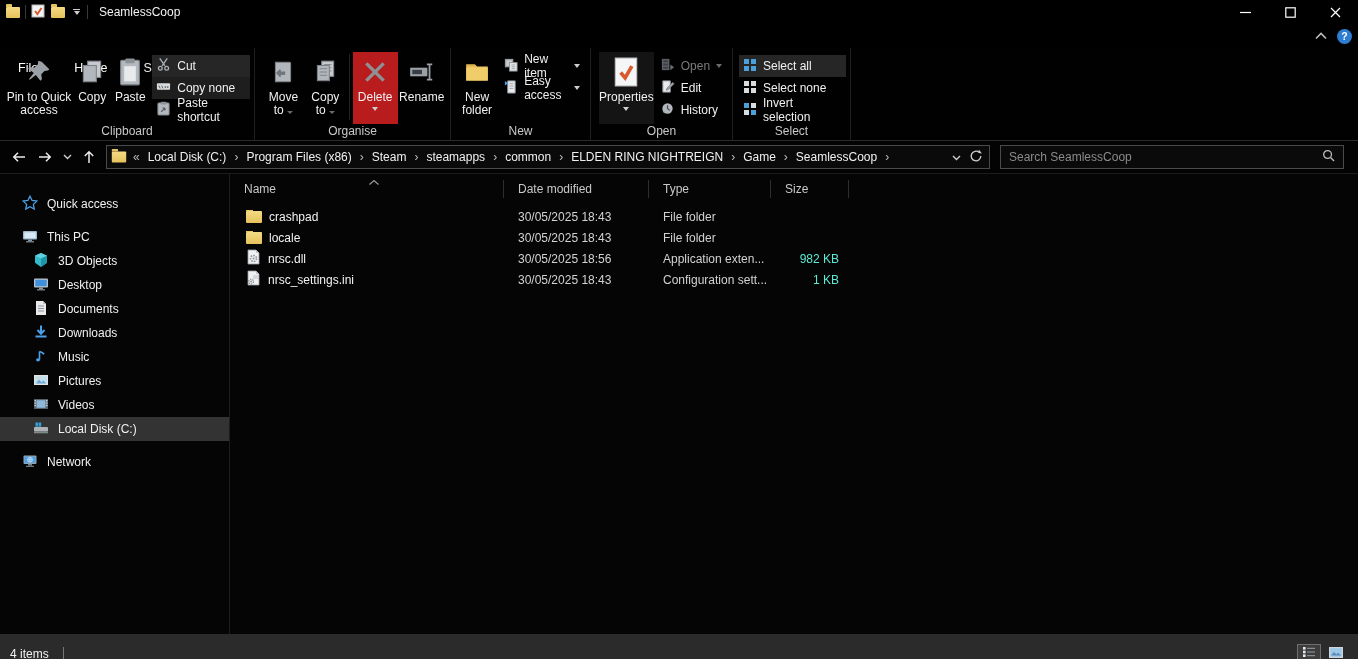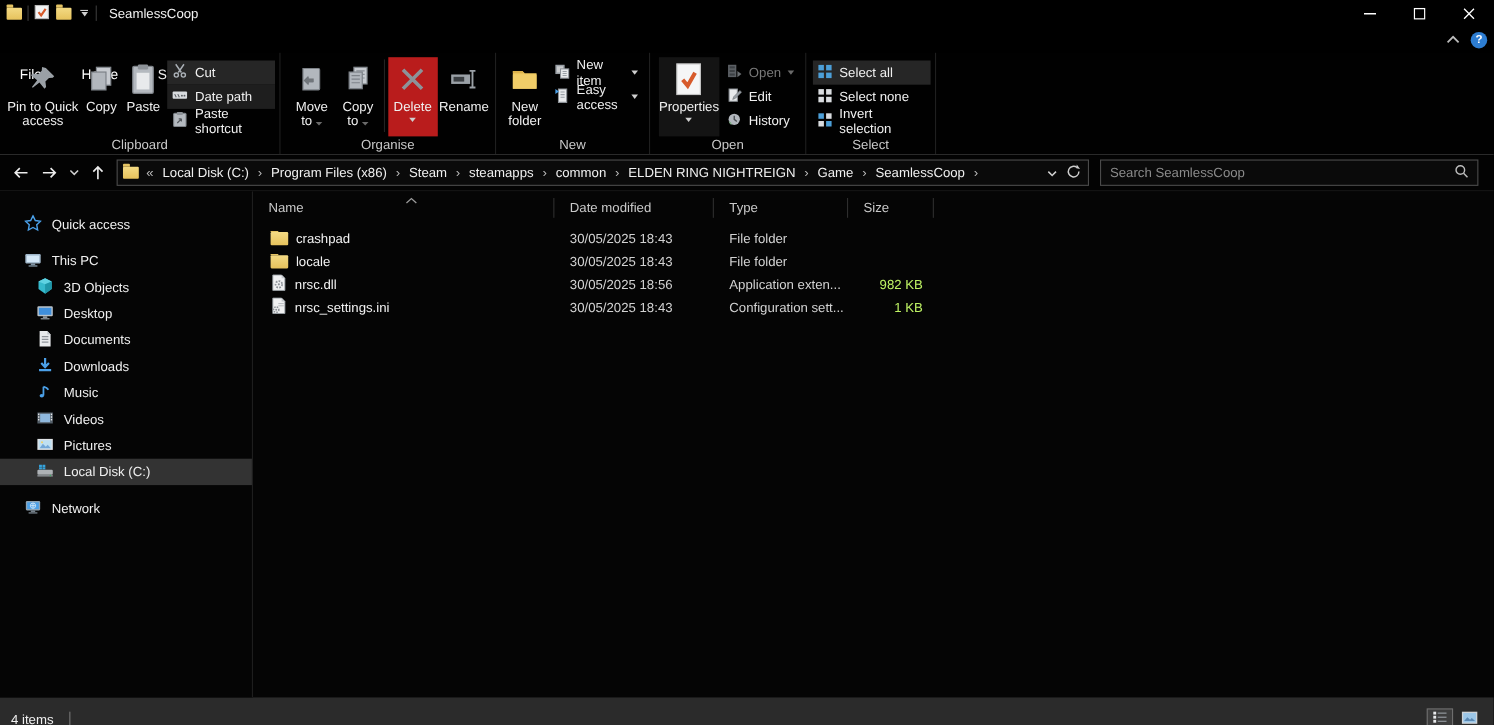--- a/index.html
+++ b/index.html
@@ -76,21 +76,21 @@
   .hc-date { width:145px; }
   .hc-type { width:122px; }
   .hc-size { width:78px; justify-content:flex-start; }
   .sortcaret { position:absolute; top:-1px; left:138px; }
   .lv-rows { padding-top:4px; }
   .lv-row { display:flex; align-items:center; height:21px; font-size:12px; }
   .cell { overflow:hidden; white-space:nowrap; }
   .c-name { width:274px; display:flex; align-items:center; gap:7px; padding-left:16px; color:#f2f2f2; }
   .c-date { width:145px; color:#d2d2d2; padding-left:14px; }
   .c-type { width:122px; color:#d2d2d2; padding-left:14px; }
-  .c-size { width:78px; color:#bef264; text-align:right; padding-right:10px; }
+  .c-size { width:78px; color:#5eead4; text-align:right; padding-right:10px; }
 
   
   .statusbar { height:39px; background:#2b2b2b; display:flex; align-items:center; padding:0 10px; }
   .st-sep { width:1px; height:14px; background:#777; margin-left:14px; }
   .st-right { margin-left:auto; display:flex; gap:3px; }
   .viewbtn { width:24px; height:19px; display:flex; align-items:center; justify-content:center; }
   .viewbtn.selected { background:#3d3d3d; border:1px solid #6e6e6e; }
 
   
   .folder16 { width:16px; height:12px; background:linear-gradient(#f3da84,#e6c25c); border-radius:1px; position:relative; }
@@ -200,21 +200,21 @@
         </div>
         <div class="sbtn boxed">
           <span>
             <svg width="15" height="15" viewBox="0 0 16 16">
                 <rect x="1" y="4.5" width="14" height="7" rx="1" fill="#d8dbde"></rect>
                 <path d="M3 7l1.5 3M6 7l1.5 3" stroke="#55595e" stroke-width="1"></path>
                 <circle cx="10" cy="8.5" r=".9" fill="#55595e"></circle>
                 <circle cx="12.5" cy="8.5" r=".9" fill="#55595e"></circle>
               </svg>
           </span>
-          <span>Date path</span>
+          <span>Copy none</span>
         </div>
         <div class="sbtn">
           <span>
             <svg width="15" height="15" viewBox="0 0 16 16">
                 <rect x="2" y="2" width="12" height="13" rx="1" fill="#b4b9bf" stroke="#7d8288"></rect>
                 <rect x="5" y="0.8" width="6" height="3" rx="1" fill="#8d9298"></rect>
                 <path d="M5 11l4-4M9 7v3M9 7H6" stroke="#4f5archive3" stroke-width="0"></path>
                 <path d="M5.5 11.5L9.5 7.5M9.5 7.5v2.6M9.5 7.5H6.9" stroke="#53575c" stroke-width="1.2" fill="none"></path>
               </svg>
           </span>
@@ -532,46 +532,46 @@
       </div>
       <div class="sb-item child">
         <span>
           <svg width="16" height="16" viewBox="0 0 16 16">
               <path d="M6.5 3.5v8" stroke="#4ba0e8" stroke-width="1.6"></path>
               <ellipse cx="5" cy="11.8" rx="2" ry="1.6" fill="#4ba0e8"></ellipse>
               <path d="M6.5 3.5c2 .5 3.5 1 4.5 2.8" stroke="#4ba0e8" stroke-width="1.8" fill="none"></path>
             </svg>
         </span>
         <span>Music</span>
+      </div>
+      <div class="sb-item child">
+        <span>
+          <svg width="16" height="16" viewBox="0 0 16 16">
+              <rect x="1" y="3" width="14" height="10" fill="#dfe3e6"></rect>
+              <rect x="2.2" y="4.2" width="11.6" height="7.6" fill="#bfe0f2"></rect>
+              <path d="M3 11.5l3-4 2.6 2.7 1.8-1.8 2.8 3.1z" fill="#74a8d8"></path>
+              <circle cx="5.2" cy="6" r=".9" fill="#f4d062"></circle>
+            </svg>
+        </span>
+        <span>Pictures</span>
       </div>
       <div class="sb-item child">
         <span>
           <svg width="16" height="16" viewBox="0 0 16 16">
               <rect x="1" y="3" width="14" height="10" fill="#55606a"></rect>
               <rect x="3.5" y="4.2" width="9" height="7.6" fill="#8fb8dd"></rect>
               <rect x="1.6" y="4" width="1.2" height="1.4" fill="#e8eaec"></rect>
               <rect x="1.6" y="6.4" width="1.2" height="1.4" fill="#e8eaec"></rect>
               <rect x="1.6" y="8.8" width="1.2" height="1.4" fill="#e8eaec"></rect>
               <rect x="13.2" y="4" width="1.2" height="1.4" fill="#e8eaec"></rect>
               <rect x="13.2" y="6.4" width="1.2" height="1.4" fill="#e8eaec"></rect>
               <rect x="13.2" y="8.8" width="1.2" height="1.4" fill="#e8eaec"></rect>
             </svg>
         </span>
         <span>Videos</span>
-      </div>
-      <div class="sb-item child">
-        <span>
-          <svg width="16" height="16" viewBox="0 0 16 16">
-              <rect x="1" y="3" width="14" height="10" fill="#dfe3e6"></rect>
-              <rect x="2.2" y="4.2" width="11.6" height="7.6" fill="#bfe0f2"></rect>
-              <path d="M3 11.5l3-4 2.6 2.7 1.8-1.8 2.8 3.1z" fill="#74a8d8"></path>
-              <circle cx="5.2" cy="6" r=".9" fill="#f4d062"></circle>
-            </svg>
-        </span>
-        <span>Pictures</span>
       </div>
       <div class="sb-item child selected">
         <span>
           <svg width="16" height="16" viewBox="0 0 16 16">
               <rect x="1" y="7" width="14" height="4.5" rx="1" fill="#aeb2b6"></rect>
               <rect x="1" y="11.5" width="14" height="1.8" fill="#84888c"></rect>
               <circle cx="12.8" cy="12.2" r=".7" fill="#3fae62"></circle>
               <rect x="2.5" y="2.5" width="2.6" height="2.6" fill="#35a3dc"></rect>
               <rect x="5.6" y="2.5" width="2.6" height="2.6" fill="#35a3dc"></rect>
               <rect x="2.5" y="5.2" width="2.6" height="1.5" fill="#35a3dc"></rect>

